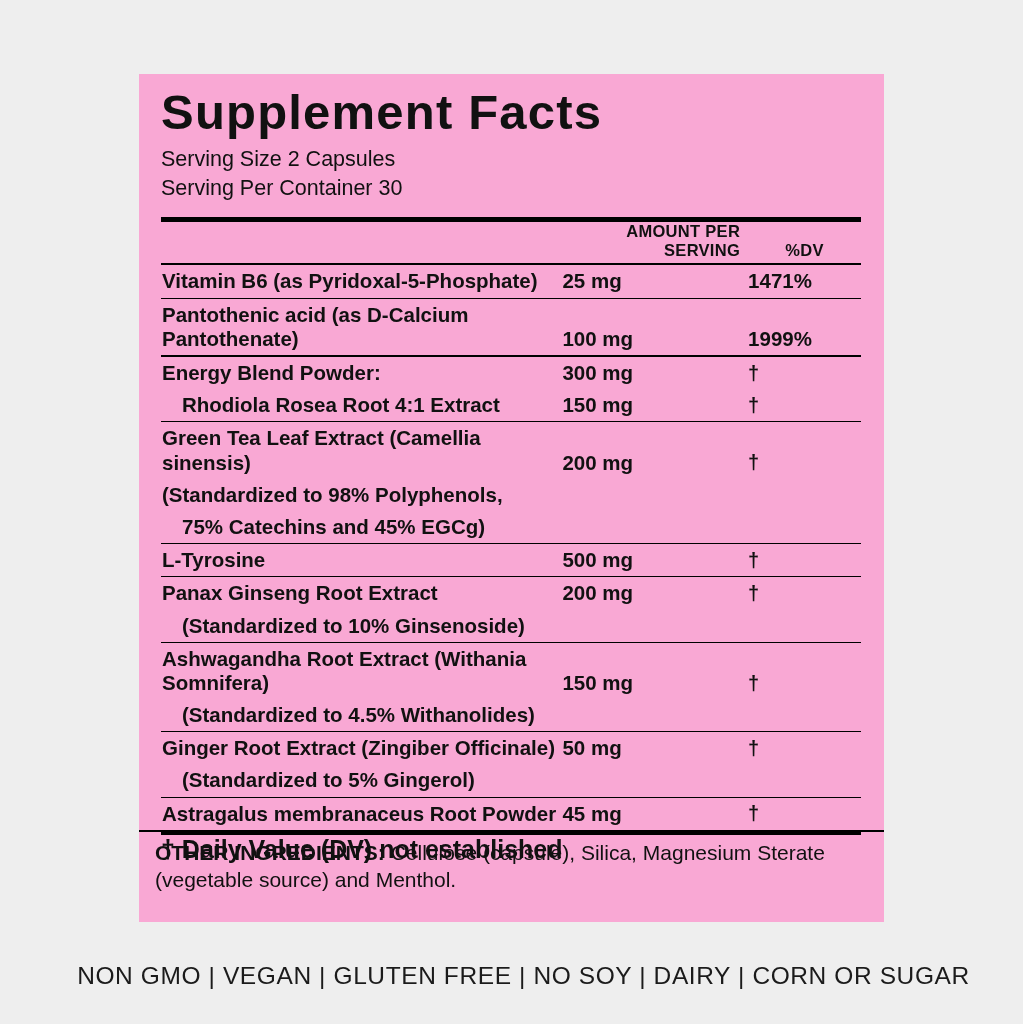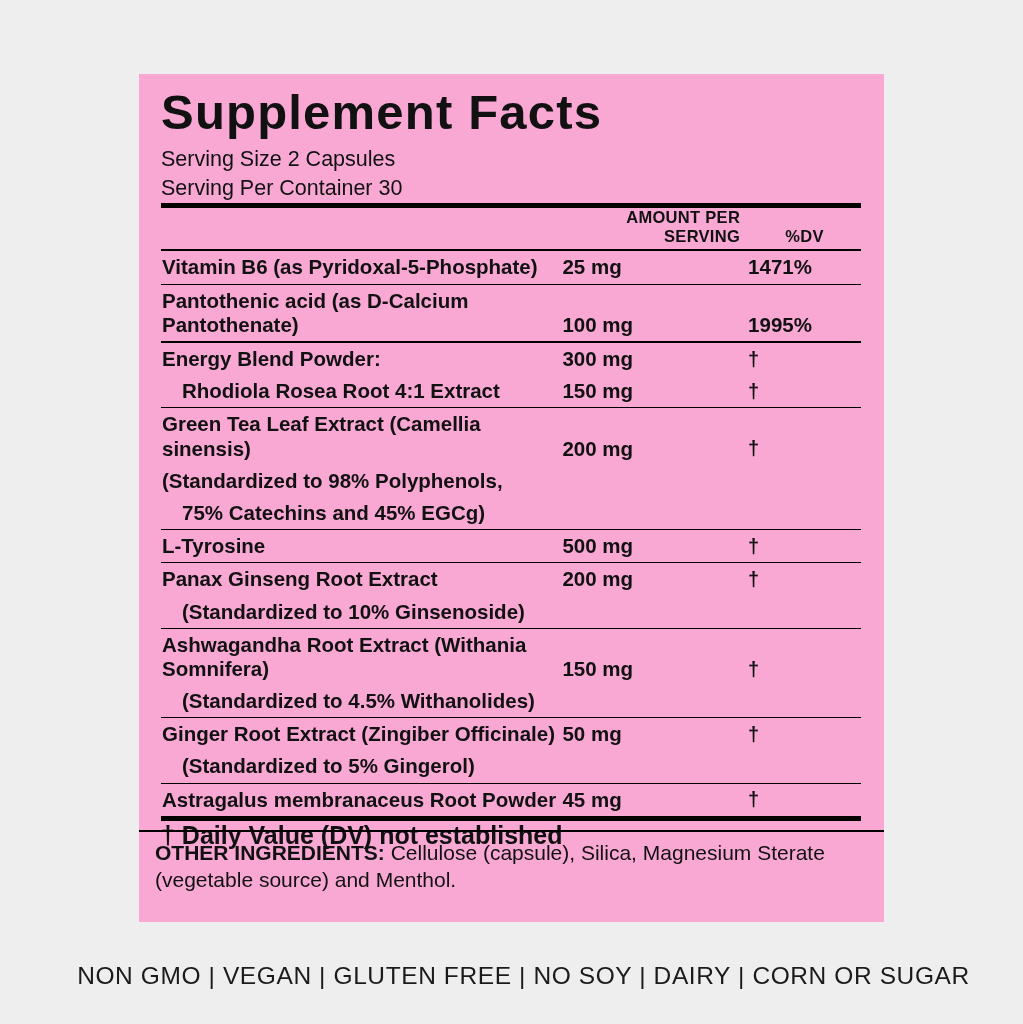--- a/index.html
+++ b/index.html
@@ -50,20 +50,21 @@
   .serving-line {
     font-size: 21.5px;
     line-height: 1.36;
     white-space: nowrap;
   }
 
   
   table.facts {
     width: 700px;
     border-collapse: collapse;
+    margin-top: 14px;
     font-size: 20.5px;
   }
   table.facts td, table.facts th {
     padding: 0;
     vertical-align: bottom;
     font-weight: bold;
     text-align: left;
   }
 
   .col-name { width: 406px; }
@@ -155,21 +156,21 @@
 
           <tr class="body">
             <td class="col-name rule-med-top"><span>Vitamin B6 (as Pyridoxal-5-Phosphate)</span></td>
             <td class="col-amt rule-med-top">25 mg</td>
             <td class="col-dv rule-med-top">1471%</td>
           </tr>
 
           <tr class="body">
             <td class="col-name rule-thin-top"><span>Pantothenic acid (as D-Calcium Pantothenate)</span></td>
             <td class="col-amt rule-thin-top">100 mg</td>
-            <td class="col-dv rule-thin-top">1995%</td>
+            <td class="col-dv rule-thin-top">1999%</td>
           </tr>
 
           <tr class="body">
             <td class="col-name rule-med-top"><span>Energy Blend Powder:</span></td>
             <td class="col-amt rule-med-top">300 mg</td>
             <td class="col-dv rule-med-top dagger">†</td>
           </tr>
 
           <tr class="body">
             <td class="col-name"><span class="indent1">Rhodiola Rosea Root 4:1 Extract</span></td>

